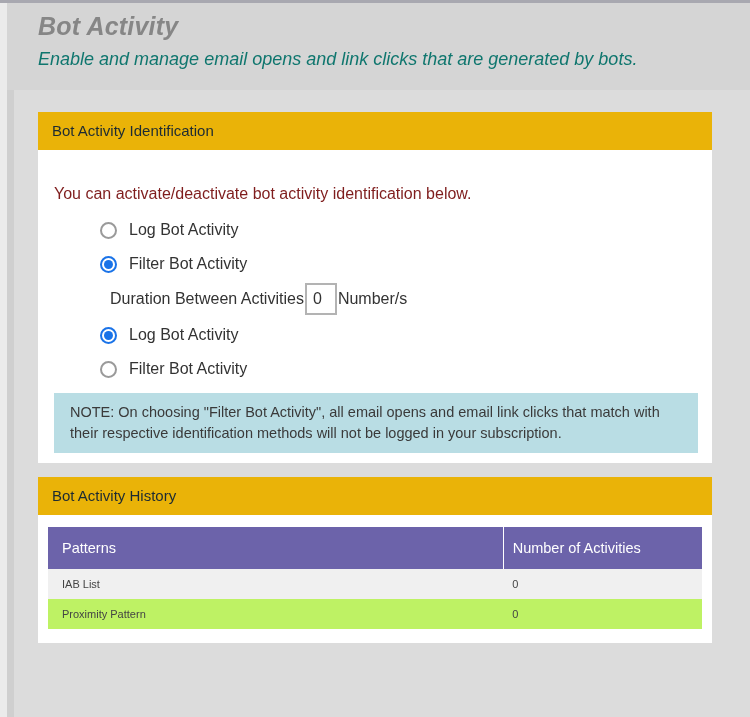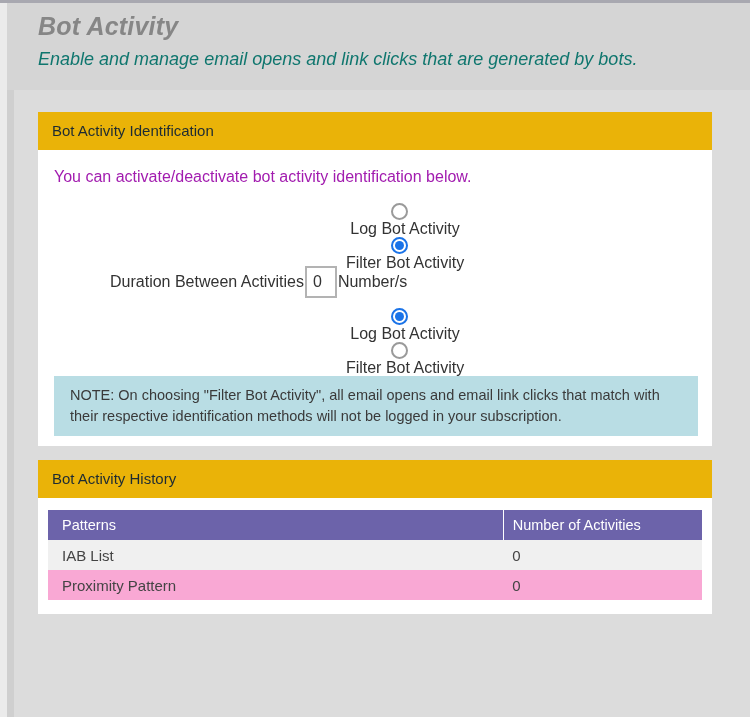--- a/index.html
+++ b/index.html
@@ -23,35 +23,35 @@
 
   .panel { margin: 22px 38px 0 24px; }
   .panel-header {
     background: #eab308; height: 38px; line-height: 38px;
     padding-left: 14px; font-size: 15px; color: #1d2b33;
   }
   .panel-body { background: #ffffff; }
   .panel-body.identification { padding: 14px 14px 10px 16px; }
   .panel-body.history { padding: 12px 10px 14px 10px; }
 
-  .intro-text { font-size: 16px; color: #a21caf; margin: 4px 0 16px 0; }
+  .intro-text { font-size: 16px; color: #7f1d1d; margin: 21px 0 16px 0; }
 
   .toggle-row { display: flex; align-items: center; height: 22px; margin-top: 18px; }
   .toggle {
     width: 44px; height: 22px; border-radius: 11px;
     background: #e97612; position: relative; cursor: pointer; flex: 0 0 auto;
   }
   .toggle .knob {
     position: absolute; right: 1px; top: 1px;
     width: 20px; height: 20px; border-radius: 50%;
     background: #ffffff; border: 3px solid #e97612;
   }
   .toggle-label { margin-left: 12px; font-size: 16px; color: #333333; }
 
-  .radio-row { display: flex; align-items: center; height: 20px; margin: 14px 0 0 46px; flex-direction: column; }
+  .radio-row { display: flex; align-items: center; height: 20px; margin: 14px 0 0 46px; }
   .radio-row.first { margin-top: 17px; }
   .radio {
     width: 17px; height: 17px; border-radius: 50%; background: #ffffff;
     border: 2px solid #9a9a9a; flex: 0 0 auto; cursor: pointer;
     display: flex; align-items: center; justify-content: center;
   }
   .radio.checked { border-color: #1a73e8; }
   .radio .dot { width: 9px; height: 9px; border-radius: 50%; background: transparent; }
   .radio.checked .dot { background: #1a73e8; }
   .radio-label { margin-left: 12px; font-size: 16px; color: #333333; }
@@ -66,29 +66,29 @@
   .note-box {
     margin-top: 14px; background: #b9dde4;
     padding: 9px 16px; font-size: 14.5px; line-height: 21px; color: #3a3a3a;
   }
 
   .panel.history-panel { margin-top: 14px; }
 
   table.history-table { width: 100%; border-collapse: collapse; table-layout: fixed; }
   table.history-table th {
     background: #6c63aa; color: #ffffff; font-weight: normal;
-    font-size: 14.5px; text-align: left; height: 30px; padding: 0 0 0 14px;
+    font-size: 14.5px; text-align: left; height: 42px; padding: 0 0 0 14px;
   }
   table.history-table th.col-count { border-left: 1px solid #ffffff; padding-left: 9px; width: 30.4%; }
   table.history-table td {
-    font-size: 15px; color: #444444; height: 30px; padding: 0 0 0 14px;
+    font-size: 11px; color: #444444; height: 30px; padding: 0 0 0 14px;
   }
   table.history-table td.count-cell { padding-left: 9px; }
   table.history-table tr.row-odd td { background: #f0f0f0; }
-  table.history-table tr.row-even td { background: #f9a8d4; }
+  table.history-table tr.row-even td { background: #bef264; }
   table.history-table tr.row-total td { background: #efefef; font-weight: bold; color: #222222; }
 </style>
 </head>
 <body>
 
 <div class="top-strip"></div>
 <div class="left-strip"></div>
 <div class="left-strip2"></div>
 
 <div class="page-header">

